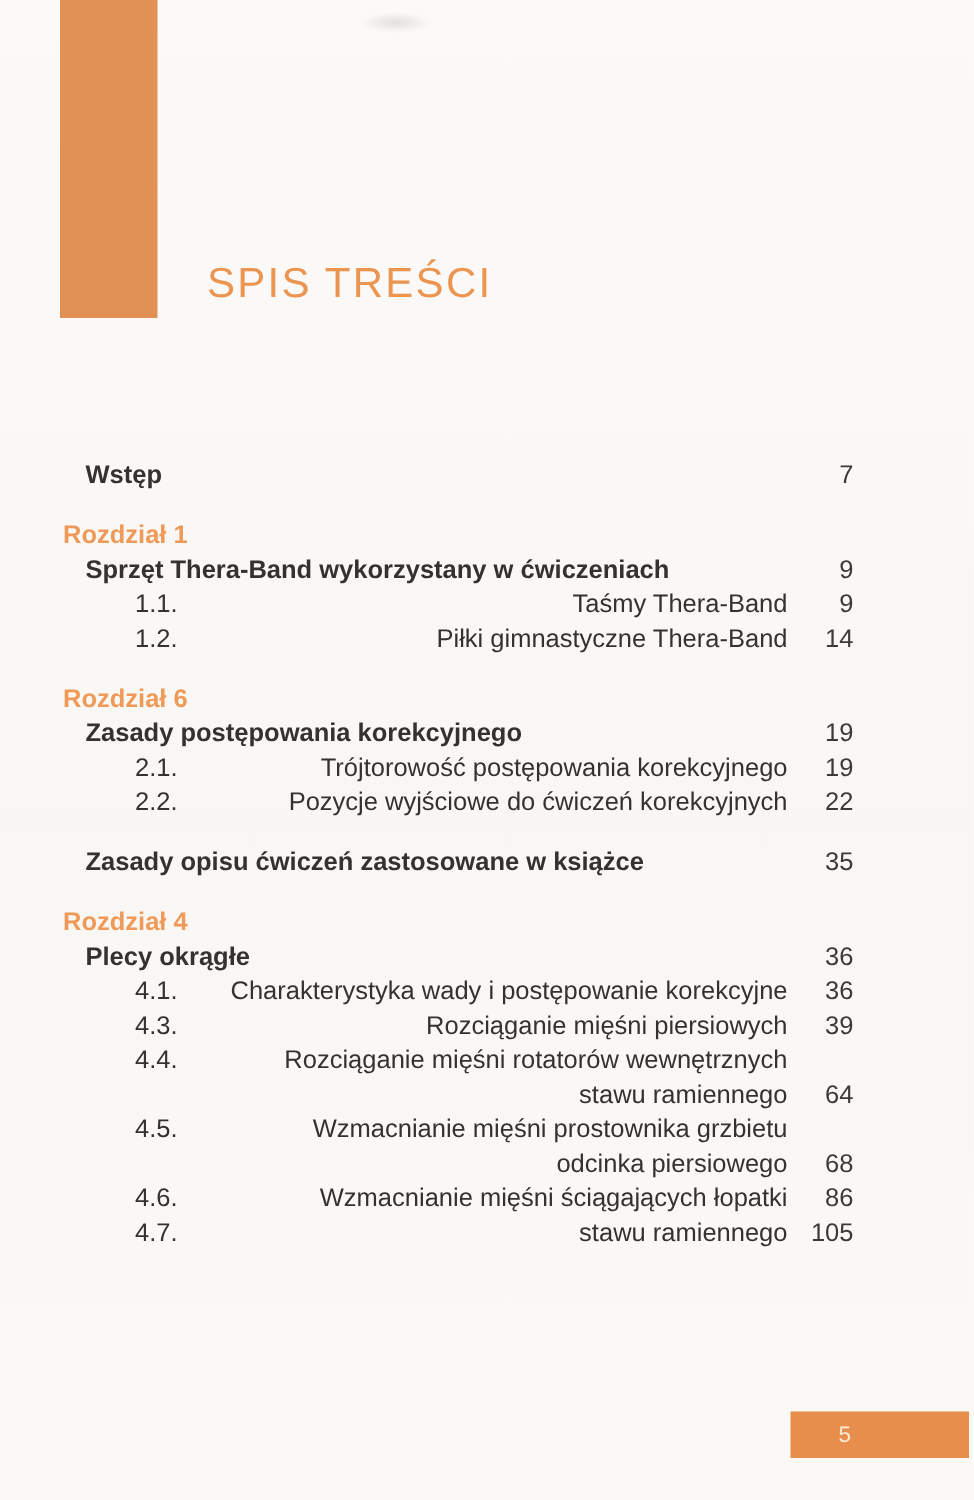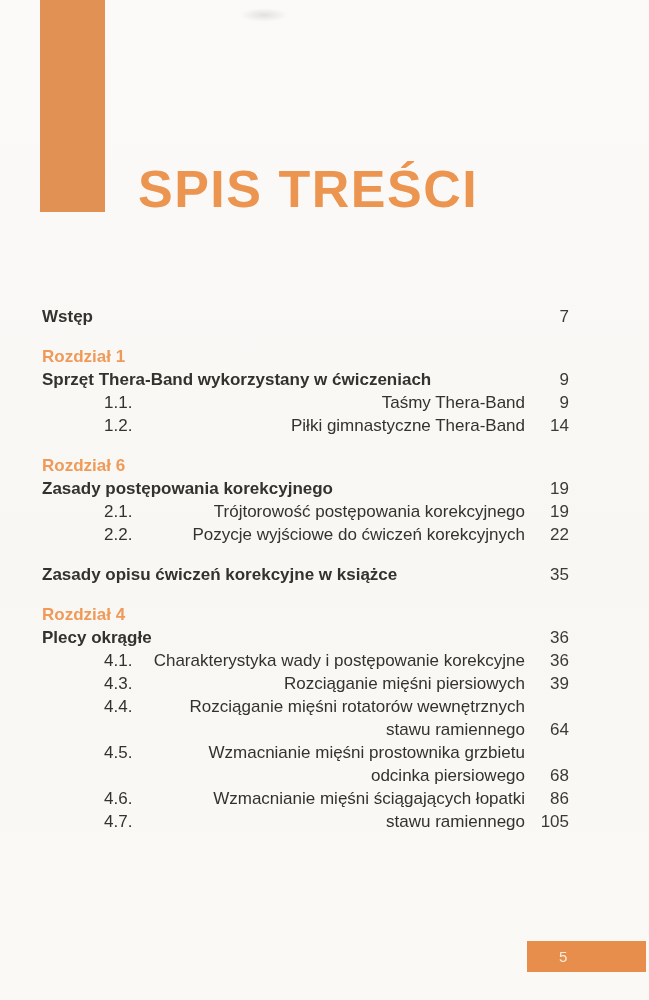--- a/index.html
+++ b/index.html
@@ -33,23 +33,23 @@
     top: 8px;
     width: 48px;
     height: 14px;
     background: radial-gradient(ellipse at center, rgba(150,150,150,0.25), rgba(150,150,150,0) 70%);
     border-radius: 50%;
   }
   .page-title {
     position: absolute;
     left: 138px;
     top: 166px;
-    font-size: 52px;
+    font-size: 28px;
     line-height: 46px;
-    font-weight: 700;
+    font-weight: 400;
     letter-spacing: 1.5px;
     color: #ec9551;
   }
   .toc {
     position: absolute;
     left: 42px;
     top: 305px;
     width: 527px;
     font-size: 17px;
     line-height: 23px;
@@ -68,28 +68,29 @@
     color: #3c3a37;
     font-weight: 400;
     white-space: nowrap;
   }
   .chapter-label {
     color: #ef9a58;
     font-weight: 700;
   }
   .chapter-title .text {
     font-weight: 700;
+    margin-left: 15px;
   }
   .item .text {
     display: flex;
   }
   .item .num {
     width: 37px;
     flex: 0 0 37px;
-    margin-left: 62px;
+    margin-left: 48px;
   }
   .item .lines {
     flex: 1;
     text-align: right;
   }
   .gap {
     height: 17px;
   }
   .page-number-box {
     position: absolute;
@@ -164,21 +165,21 @@
         <div class="text">
           <div class="num">2.2.</div>
           <div class="lines">
             <div>Pozycje wyjściowe do ćwiczeń korekcyjnych</div>
           </div>
         </div>
         <div class="page-col">22</div>
       </div>
       <div class="gap"></div>
       <div class="row chapter-title">
-        <div class="text">Zasady opisu ćwiczeń korekcyjne w książce</div>
+        <div class="text">Zasady opisu ćwiczeń zastosowane w książce</div>
         <div class="page-col">35</div>
       </div>
       <div class="gap"></div>
       <div class="row chapter-label">
         <div class="text">Rozdział 4</div>
       </div>
       <div class="row chapter-title">
         <div class="text">Plecy okrągłe</div>
         <div class="page-col">36</div>
       </div>

